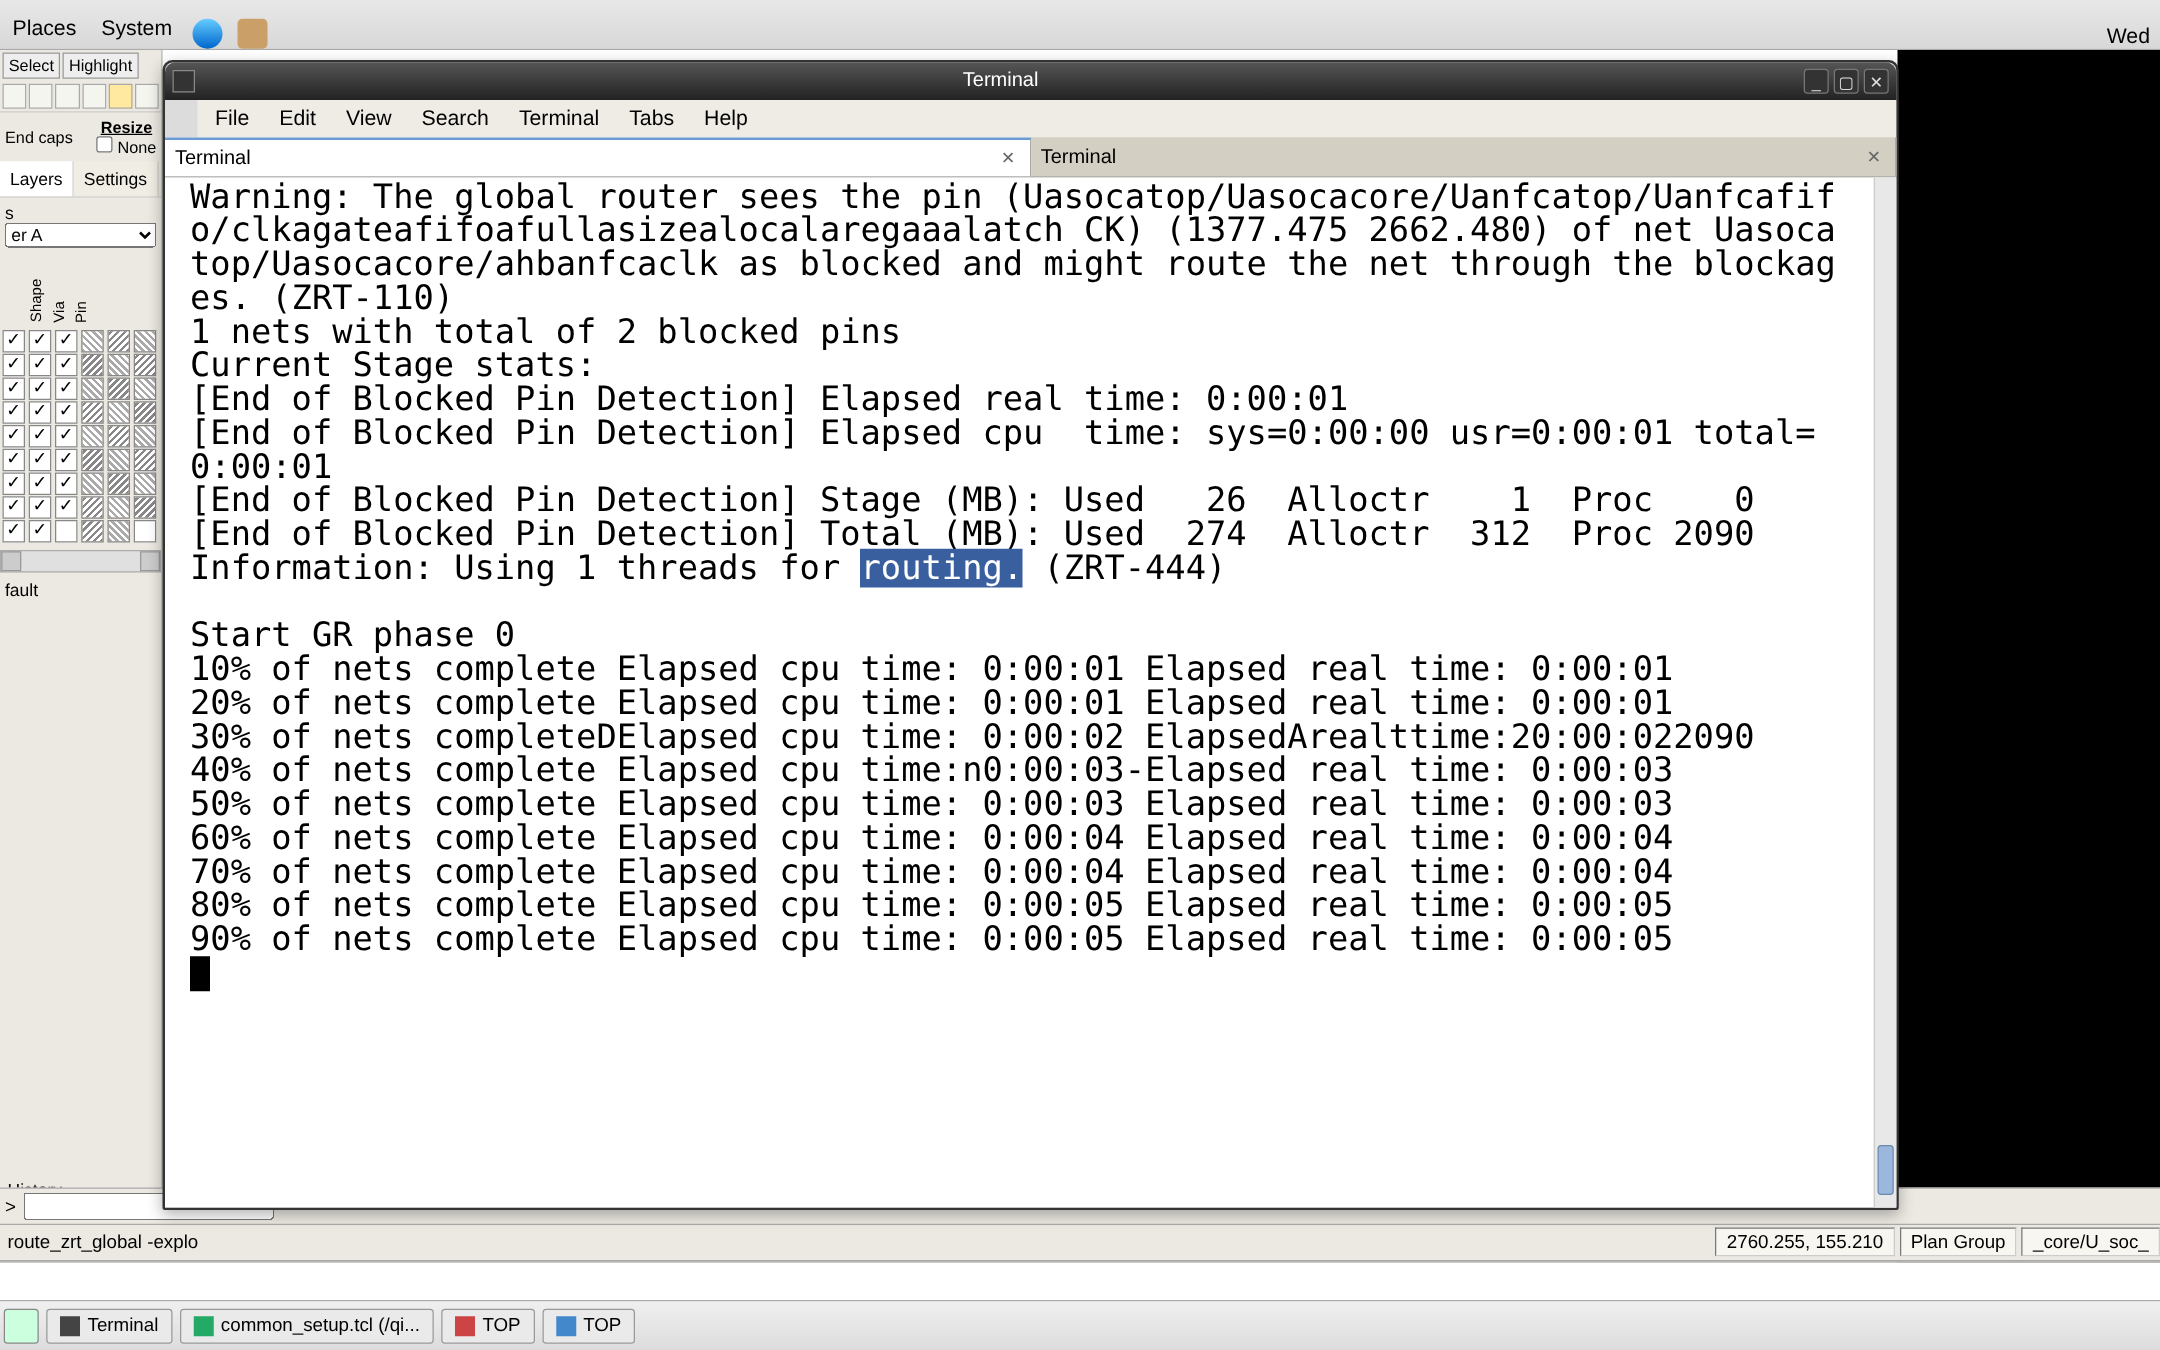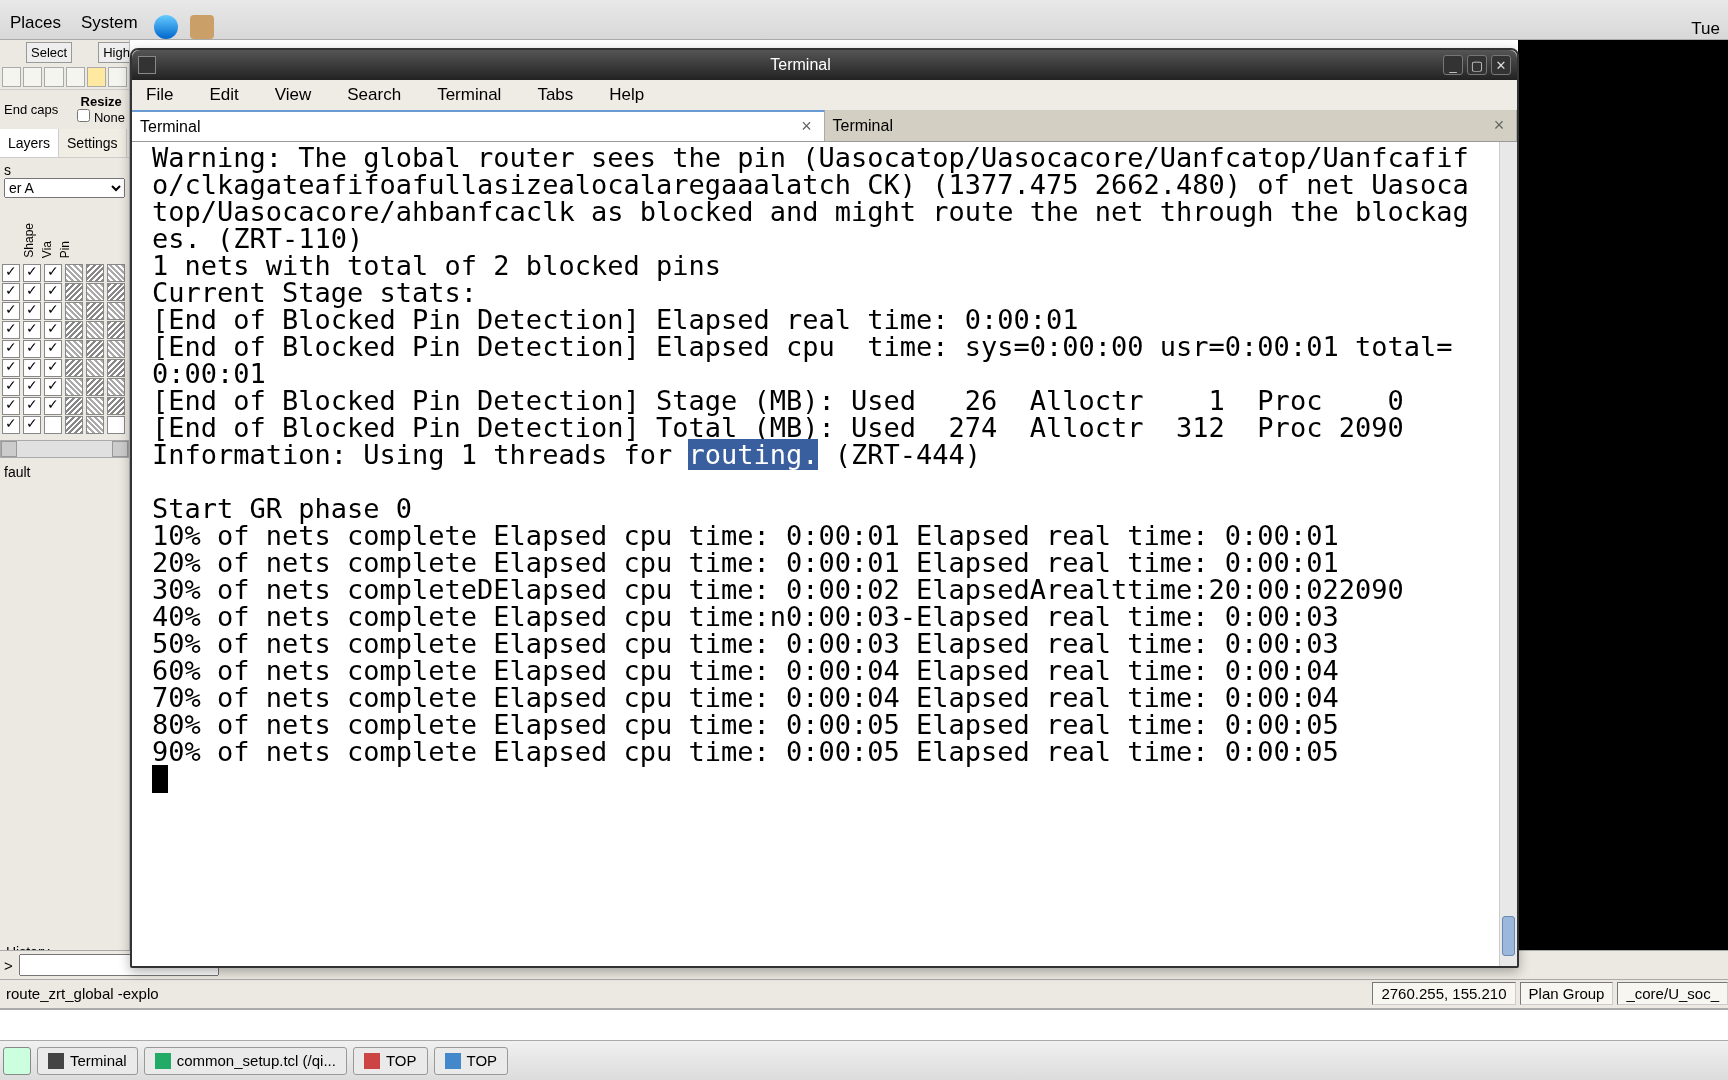--- a/index.html
+++ b/index.html
@@ -60,21 +60,21 @@
 .lg { width:18px; height:18px; border:1px solid #888; background:#fff; position:relative;}
 .lg.chk::after { content:"✓"; position:absolute; left:2px; top:-2px; font-size:14px;}
 .lg.h1 { background: repeating-linear-gradient(45deg,#aaa 0 2px,#fff 2px 4px);}
 .lg.h2 { background: repeating-linear-gradient(-45deg,#888 0 2px,#fff 2px 4px);}
 .vlabels { display:flex; gap:0px; padding:4px 0; height: 60px; align-items:flex-end;}
 .vlabels span { writing-mode: vertical-rl; transform: rotate(180deg); font-size:12px; padding:0 2px;}
 .eda-hscroll { height:18px; background:#e0e0e0; border:1px solid #aaa; margin-top:4px; display:flex; justify-content:space-between;}
 .eda-hscroll .arrow { width:16px; background:#ccc; border:1px solid #999;}
 
 .eda-btnrow { display:flex; padding:2px; gap:2px;}
-.eda-btnrow .bt { padding:2px 4px; font-size:13px; border:1px solid #999; background:#eee;margin-left:24px;}
+.eda-btnrow .bt { padding:2px 4px; font-size:13px; border:1px solid #999; background:#eee;}
 
 .eda-default { padding:6px 4px; font-size:14px;}
 
 .eda-history { position:absolute; bottom:44px; left:0; padding:6px; font-size:14px;}
 
 .eda-right {
   position: absolute; right: 0; top: 40px; width: 210px; bottom: 70px;
   background: #000;
 }
 
@@ -110,21 +110,21 @@
   color:#fff; display:flex; align-items:center;
   padding: 0 6px; font-size:16px;
   border-radius: 8px 8px 0 0;
 }
 .term-title .ticon { width:18px; height:18px; background:#333; border:1px solid #888; margin-right:6px;}
 .term-title .title { flex:1; text-align:center;}
 .wbtn { width:20px; height:20px; margin-left:4px; border:1px solid #777; border-radius:3px; display:flex; align-items:center; justify-content:center; font-size:13px; background:#333; color:#ddd;}
 
 .term-menu {
   height: 30px; background:#efece5; display:flex; align-items:center;
-  padding: 0 4px; font-size:17px; gap:16px;
+  padding: 0 4px; font-size:17px; gap:4px;margin-left:26px;
 }
 .term-menu .m { padding: 3px 10px;}
 
 .term-tabs {
   height:32px; background:#dcd8cc; display:flex; border-bottom:1px solid #999;
 }
 .term-tab {
   flex:1; display:flex; align-items:center; padding:0 8px;
   border-right:1px solid #aaa; font-size:16px;
   background:#d3cfc3;
@@ -160,40 +160,40 @@
 .term-scroll .thumb { position:absolute; left:2px; right:2px; bottom:10px; height:40px; background:#9bb7db; border:1px solid #6a89b0; border-radius:3px;}
 </style>
 </head>
 <body>
 
 <div class="top-panel">
   <span class="menu-item">Places</span>
   <span class="menu-item">System</span>
   <span class="panel-icon" style="background:linear-gradient(#6cf,#06c);border-radius:50%;"></span>
   <span class="panel-icon" style="background:#caa068;"></span>
-  <span class="right">Tue</span>
+  <span class="right">Wed</span>
 </div>
 
 <div class="eda-left">
   <div class="eda-btnrow">
     <span class="bt">Select</span>
     <span class="bt">Highlight</span>
   </div>
   <div class="eda-toolbar">
     <span class="tbtn"></span>
     <span class="tbtn"></span>
     <span class="tbtn"></span>
     <span class="tbtn"></span>
     <span class="tbtn sel"></span>
     <span class="tbtn"></span>
   </div>
   <div style="display:flex; gap:6px; padding:4px; align-items:center; font-size:13px;">
     <span>End caps</span>
     <span style="margin-left:auto; display:flex; flex-direction:column; align-items:center;">
-      <span style="font-weight:bold;">Resize</span>
+      <span style="font-weight:bold;text-decoration:underline;">Resize</span>
       <span><input type="checkbox" style=""> <span>None</span></span>
     </span>
   </div>
   <div class="eda-tabs">
     <span class="eda-tab active">Layers</span>
     <span class="eda-tab">Settings</span>
   </div>
   <div class="eda-dd">
     <span>s</span>
     <select><option>er A</option></select>

